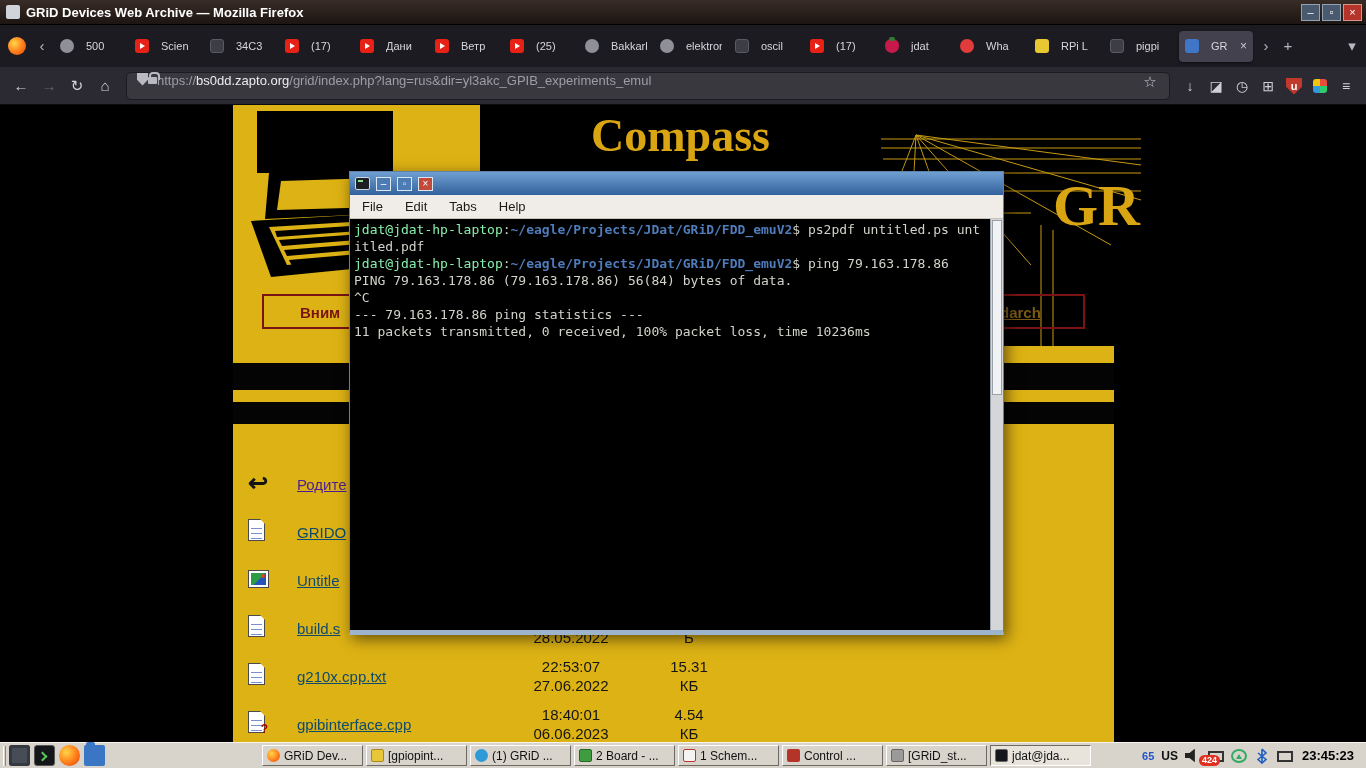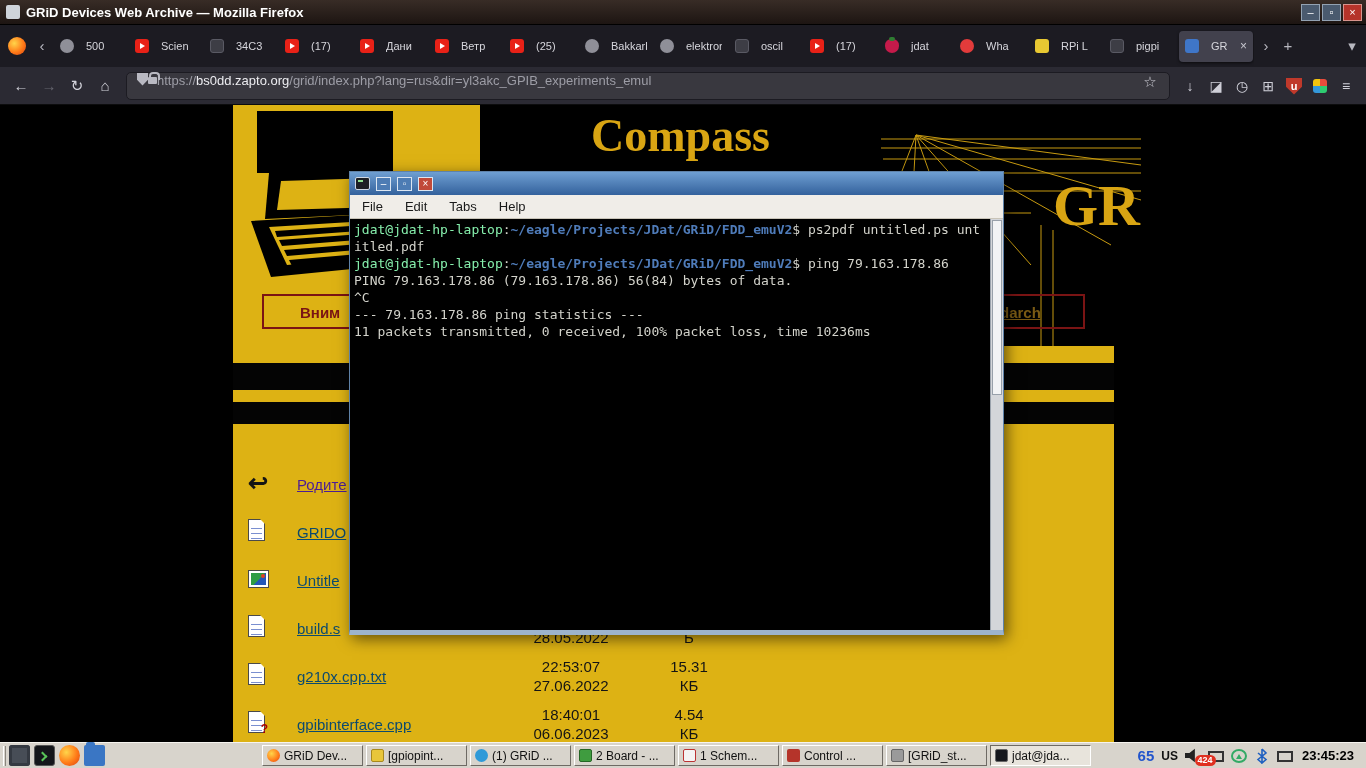--- a/index.html
+++ b/index.html
@@ -120,21 +120,21 @@
 .wicon{width:13px;height:13px;min-width:13px;border-radius:2px}
 .tb-firefox{background:radial-gradient(circle at 35% 35%,#ffd54a,#ff7a18 60%,#d8400f);border-radius:50%}
 .tb-yellow{background:#e8c63a;border:1px solid #a8891d}
 .tb-blue{background:#2f9ad8;border-radius:50%}
 .tb-green{background:#3f9c3f;border:1px solid #256625}
 .tb-schem{background:#f4f4f4;border:1px solid #b33}
 .tb-red{background:#b5342a}
 .tb-gray{background:#9a9a9a;border:1px solid #666}
 .tb-term{background:#15171c;border:1px solid #666}
 .tray{display:flex;align-items:center;gap:7px;padding:0 5px;position:relative}
-.tray-cpu{color:#2255cc;font-size:15px;font-weight:bold}
+.tray-cpu{color:#2255cc;font-size:11px;font-weight:bold}
 .tray-layout{font-size:12px;font-weight:bold;color:#111}
 .tray-ico{width:16px;height:16px;min-width:16px;position:relative}
 .spk{background:#222;clip-path:polygon(0 35%,28% 35%,62% 8%,62% 92%,28% 65%,0 65%);width:12px}
 .disp{border:2px solid #333;width:15px;height:11px;margin-top:2px}
 .upd{border:2px solid #3a6;border-radius:50%;width:14px;height:14px}
 .upd::before{content:"";position:absolute;left:3px;top:3px;border-bottom:5px solid #3a6;border-left:3px solid transparent;border-right:3px solid transparent}
 .badge{position:absolute;background:#e03020;color:#fff;font-size:9px;font-weight:bold;border-radius:7px;padding:0 3px;line-height:11px;left:62px;bottom:-2px;z-index:2}
 .clock{font-size:13px;font-weight:bold;color:#000;margin:0 4px 0 2px;white-space:nowrap}
 </style>
 </head>

